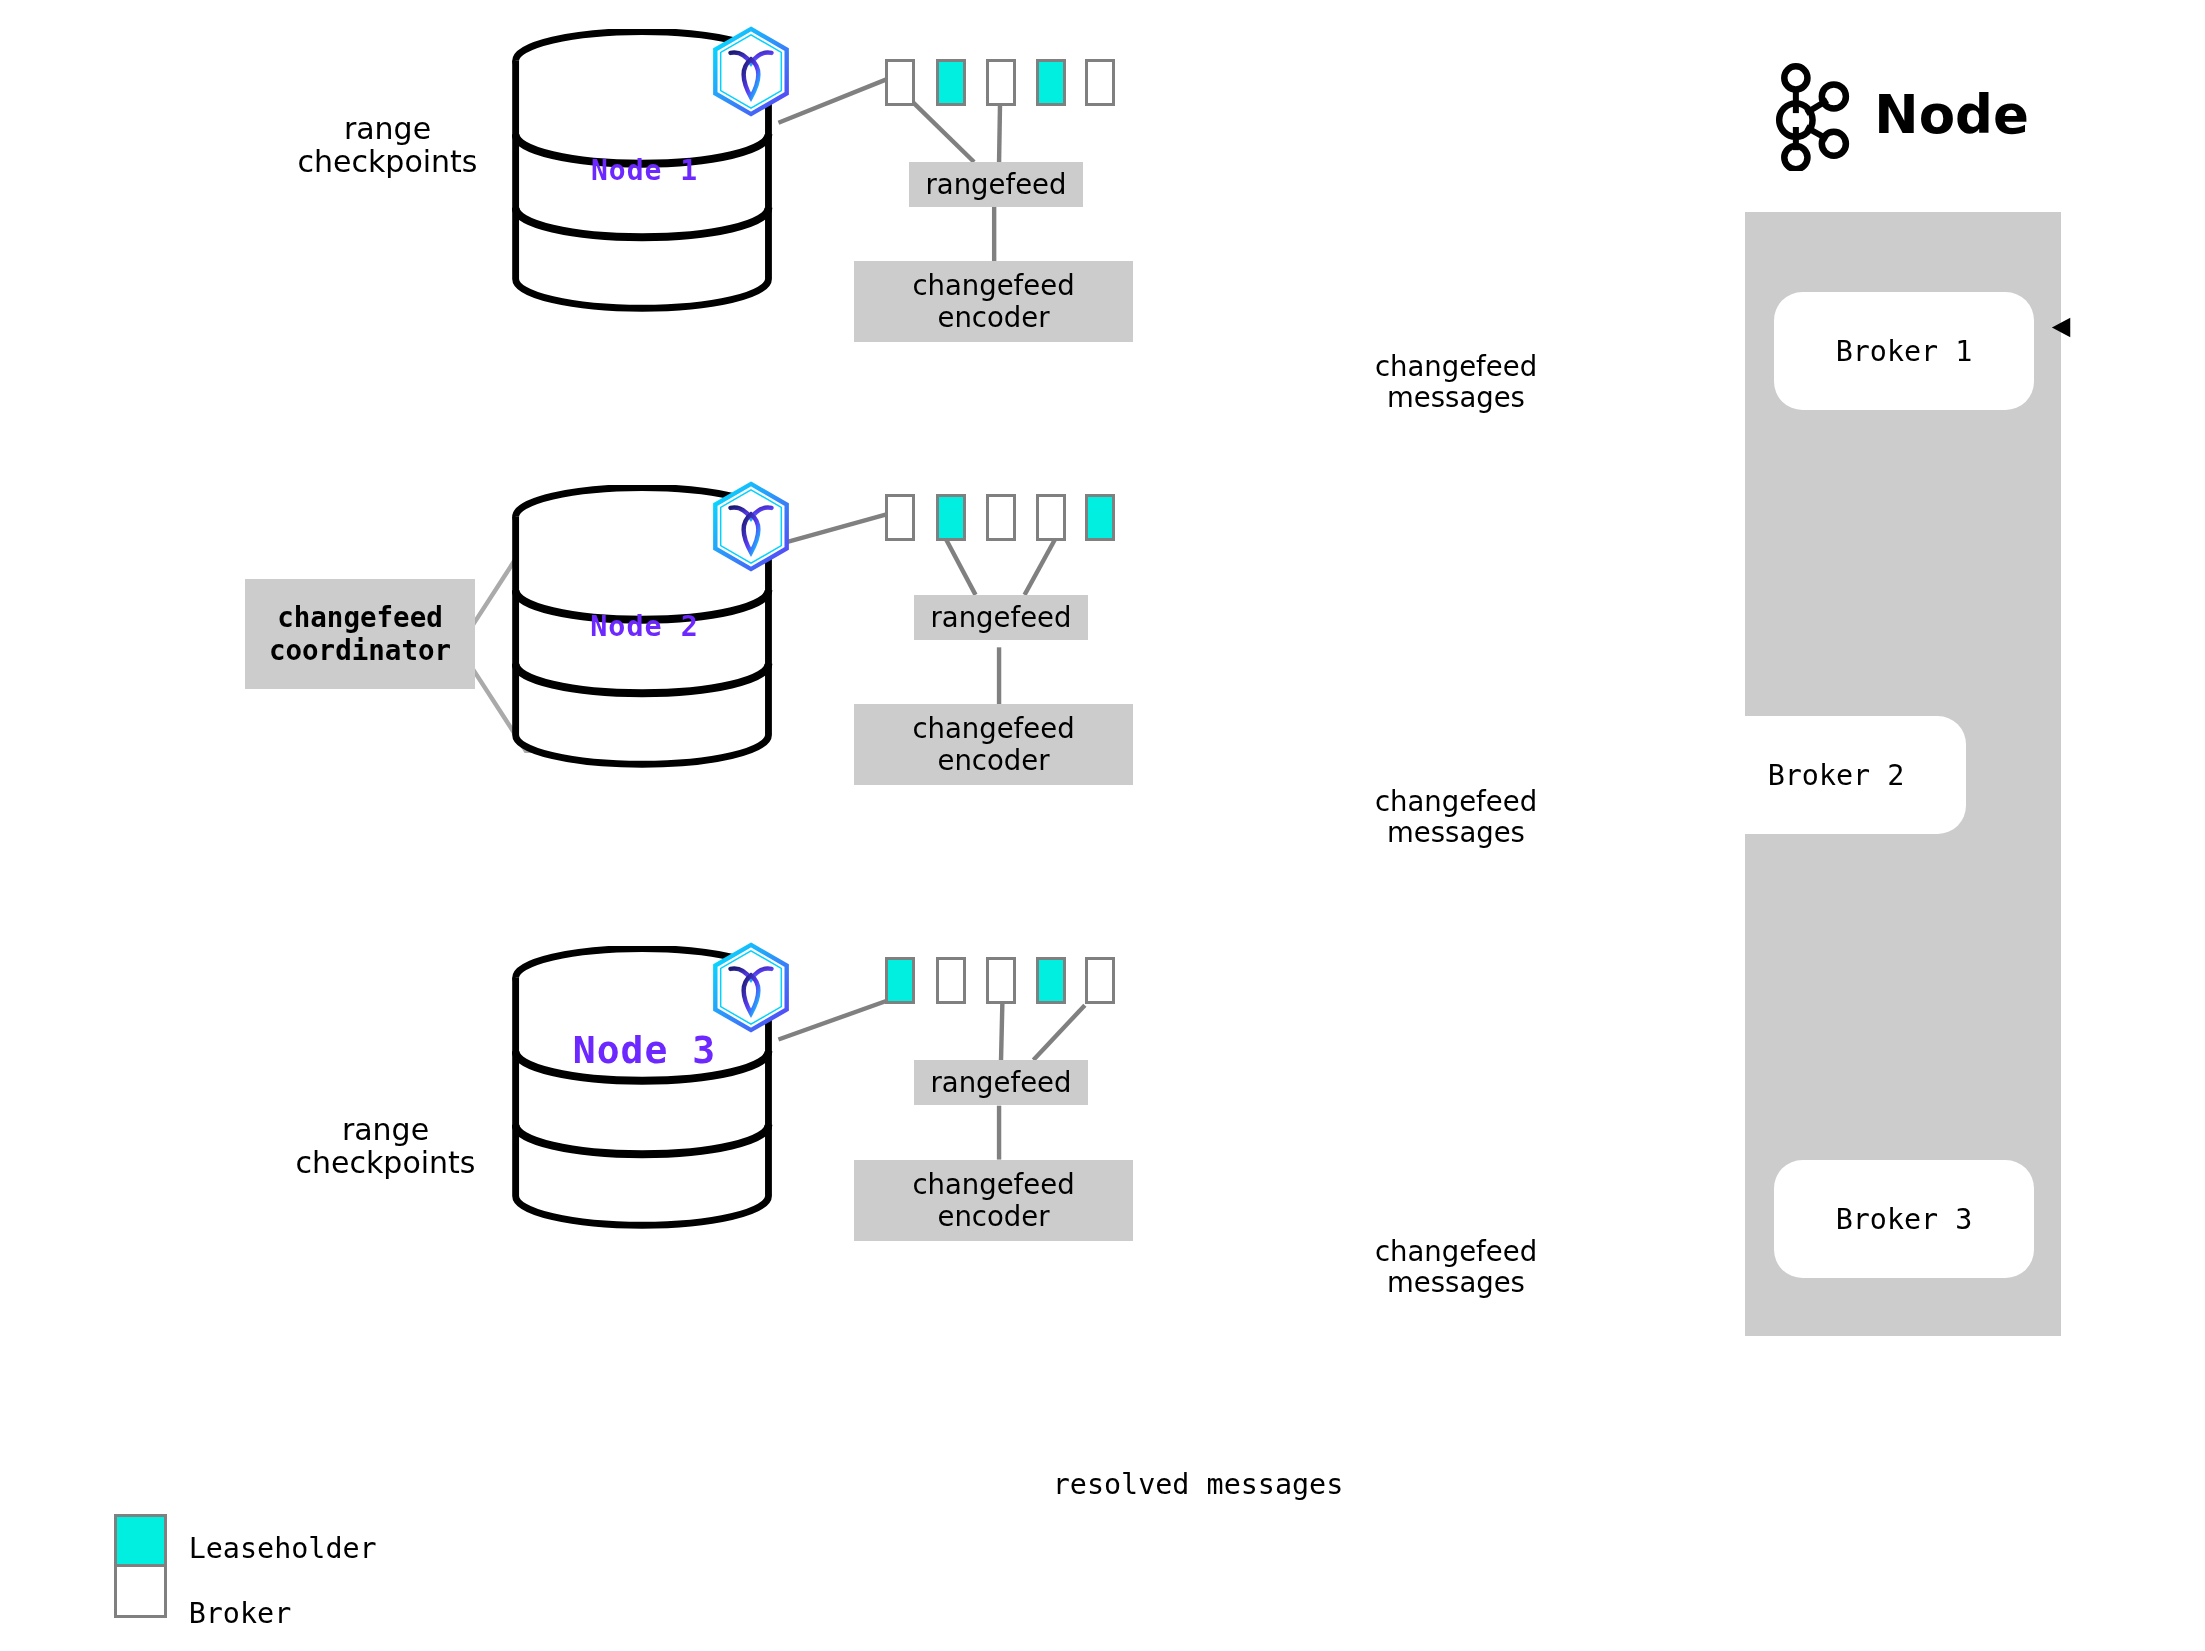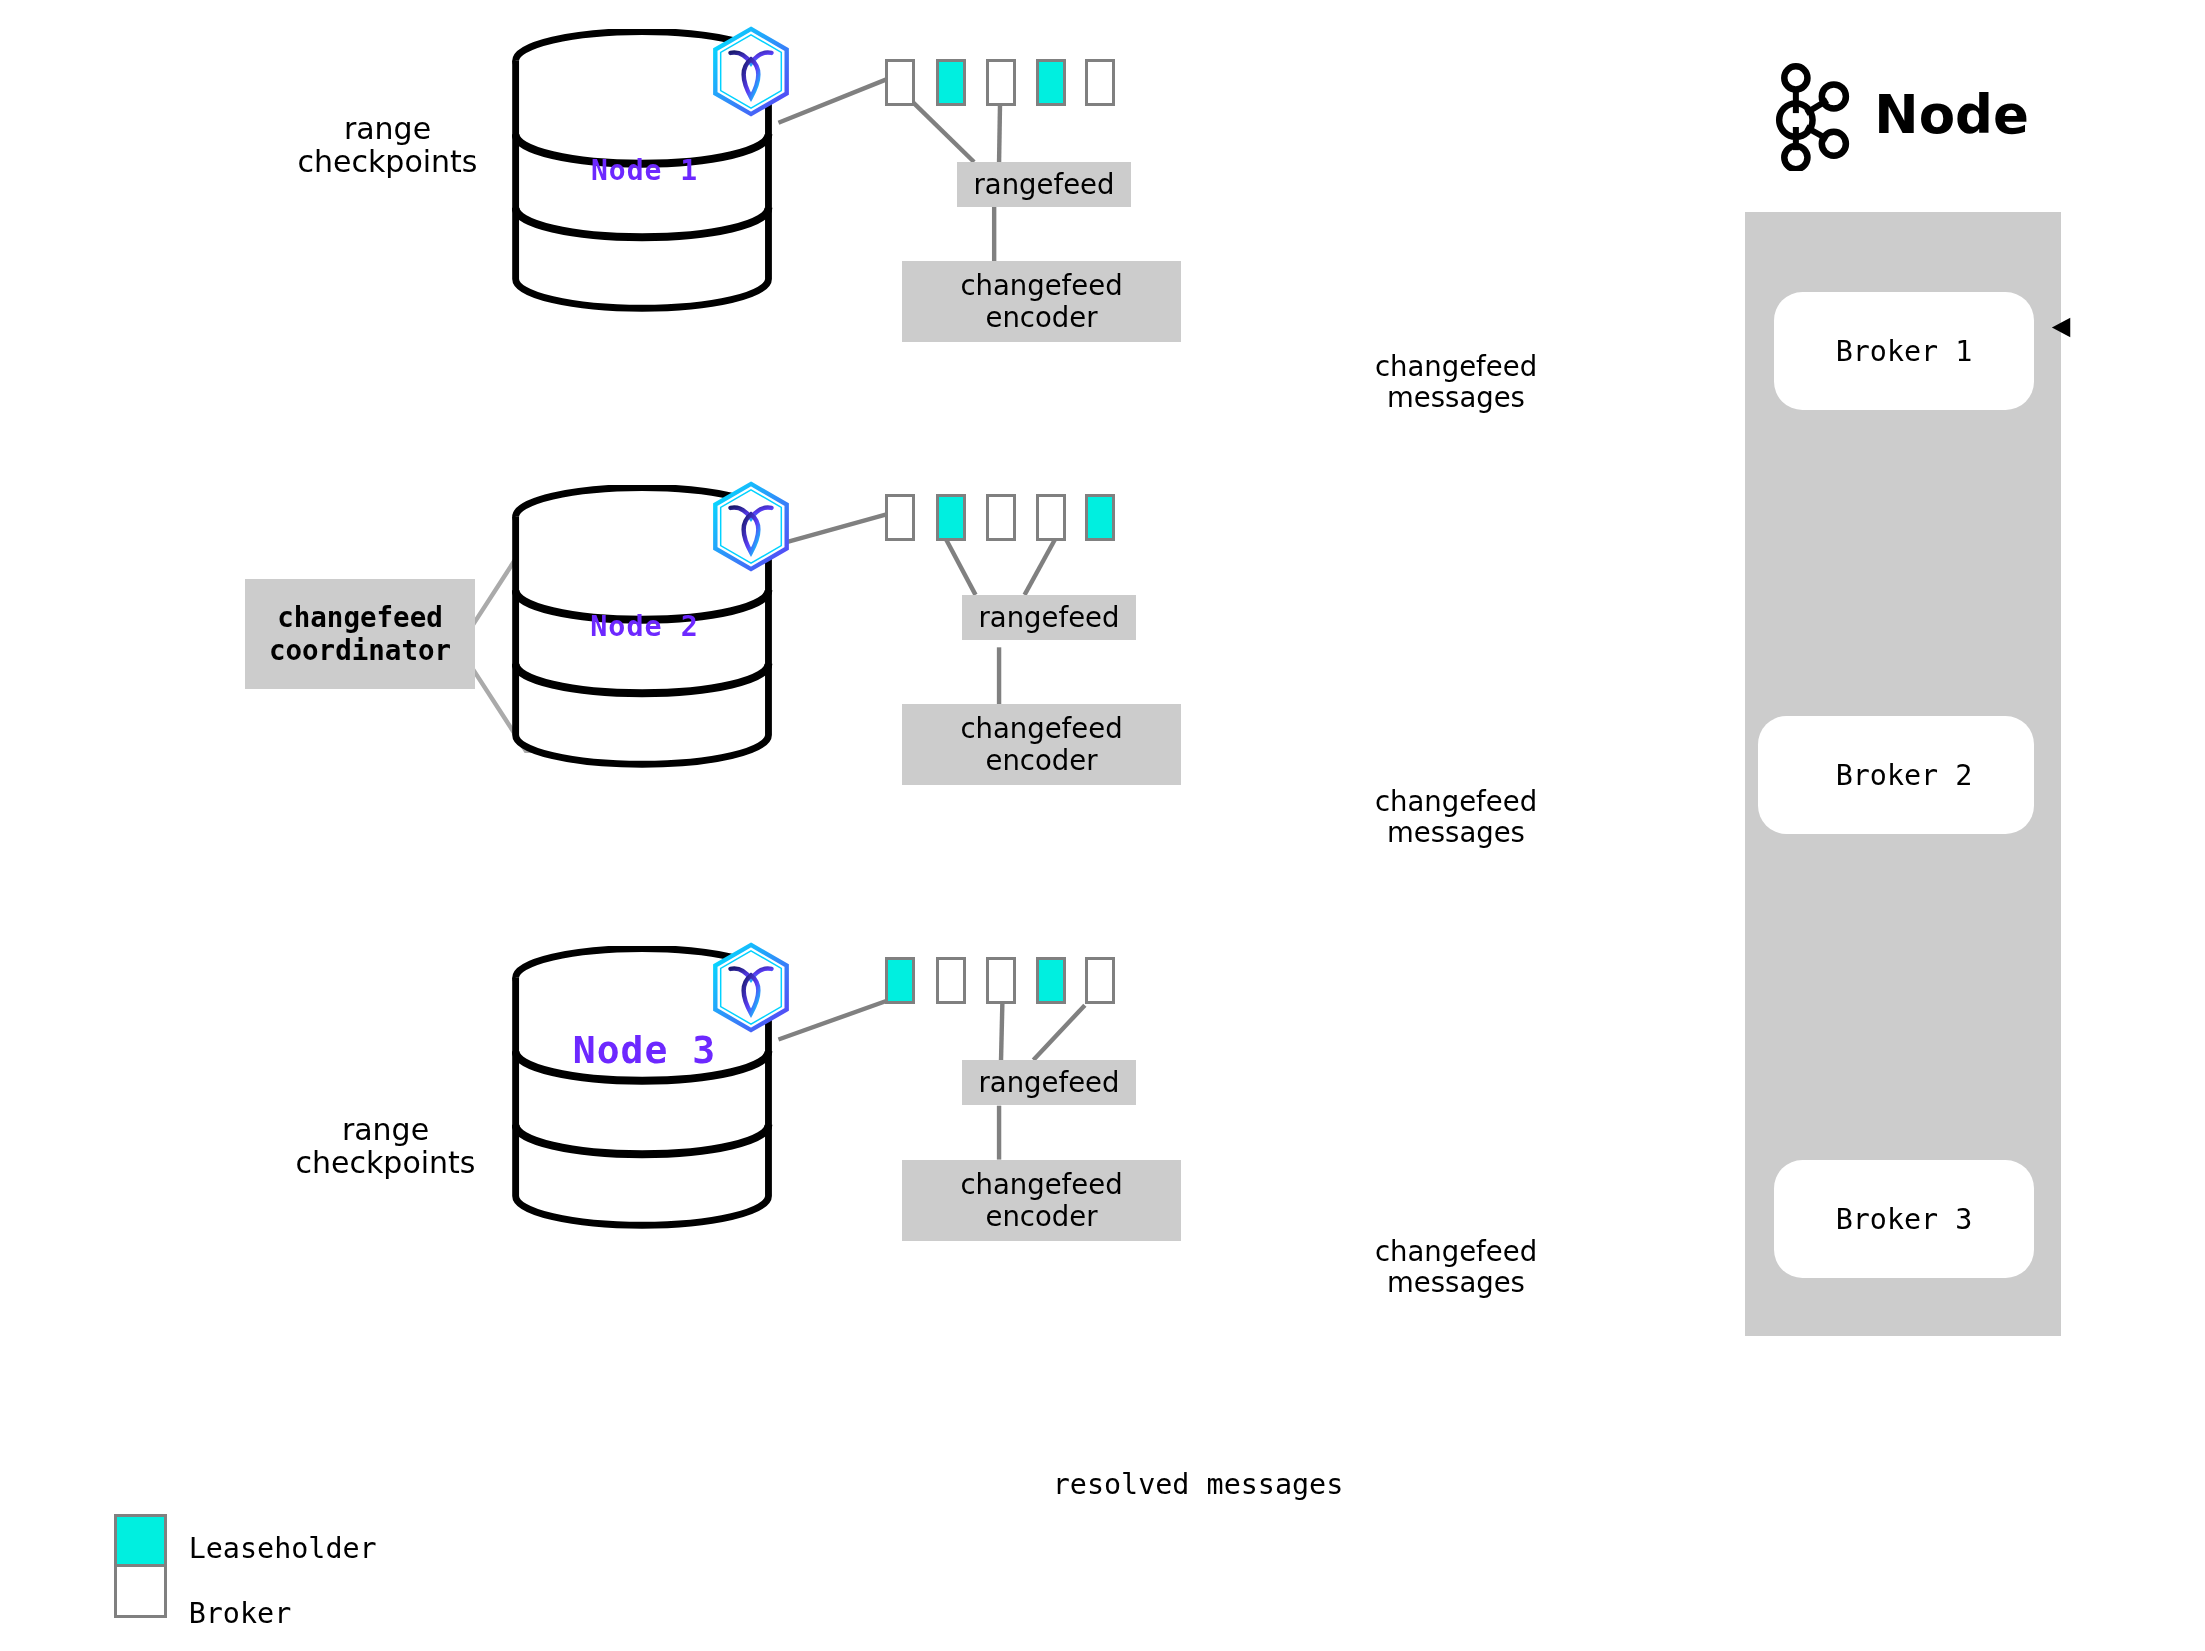--- a/index.html
+++ b/index.html
@@ -18,21 +18,21 @@
     line-height:1.12;
     box-sizing:border-box;
   }
   .whitebox .ln{white-space:nowrap;}
 
   
   .graybox{
     background:#cccccc;color:#000;
     font-family:"DejaVu Sans", sans-serif;
     display:flex;flex-direction:column;align-items:center;justify-content:center;
-    line-height:1.15;text-align:center;box-sizing:border-box;margin-left:48px;
+    line-height:1.15;text-align:center;box-sizing:border-box;
   }
 
   
   .cyl{position:absolute;}
   .cyl svg{display:block;}
   .nodelabel{
     position:absolute;left:0;width:100%;text-align:center;
     color:#6d28ff;font-family:"DejaVu Sans Mono", monospace;
     font-weight:bold;letter-spacing:1px;
   }
@@ -297,21 +297,21 @@
   <div class="broker-panel" style="left:1745px;top:212px;width:316px;height:1124px;">
   </div>
 
   <svg class="abs" style="left:2049px;top:314px;width:29px;height:29px;" viewBox="0 0 60 60">
     <polygon points="44,8 6,28 44,48" fill="#000"></polygon>
   </svg>
 
   <div class="broker" style="left:1774px;top:292px;width:260px;height:118px;font-size:28.4px;">
     <span>Broker 1</span>
   </div>
-  <div class="broker" style="left:1758px;top:716px;width:260px;height:118px;font-size:28.4px;padding-left:16px;">
+  <div class="broker" style="left:1690px;top:716px;width:260px;height:118px;font-size:28.4px;padding-left:16px;">
     <span>Broker 2</span>
   </div>
   <div class="broker" style="left:1774px;top:1160px;width:260px;height:118px;font-size:28.4px;">
     <span>Broker 3</span>
   </div>
 
   <div class="pill" style="left:964px;top:1459px;width:468px;height:50px;font-size:28.4px;">
     <span>resolved messages</span>
   </div>
 

